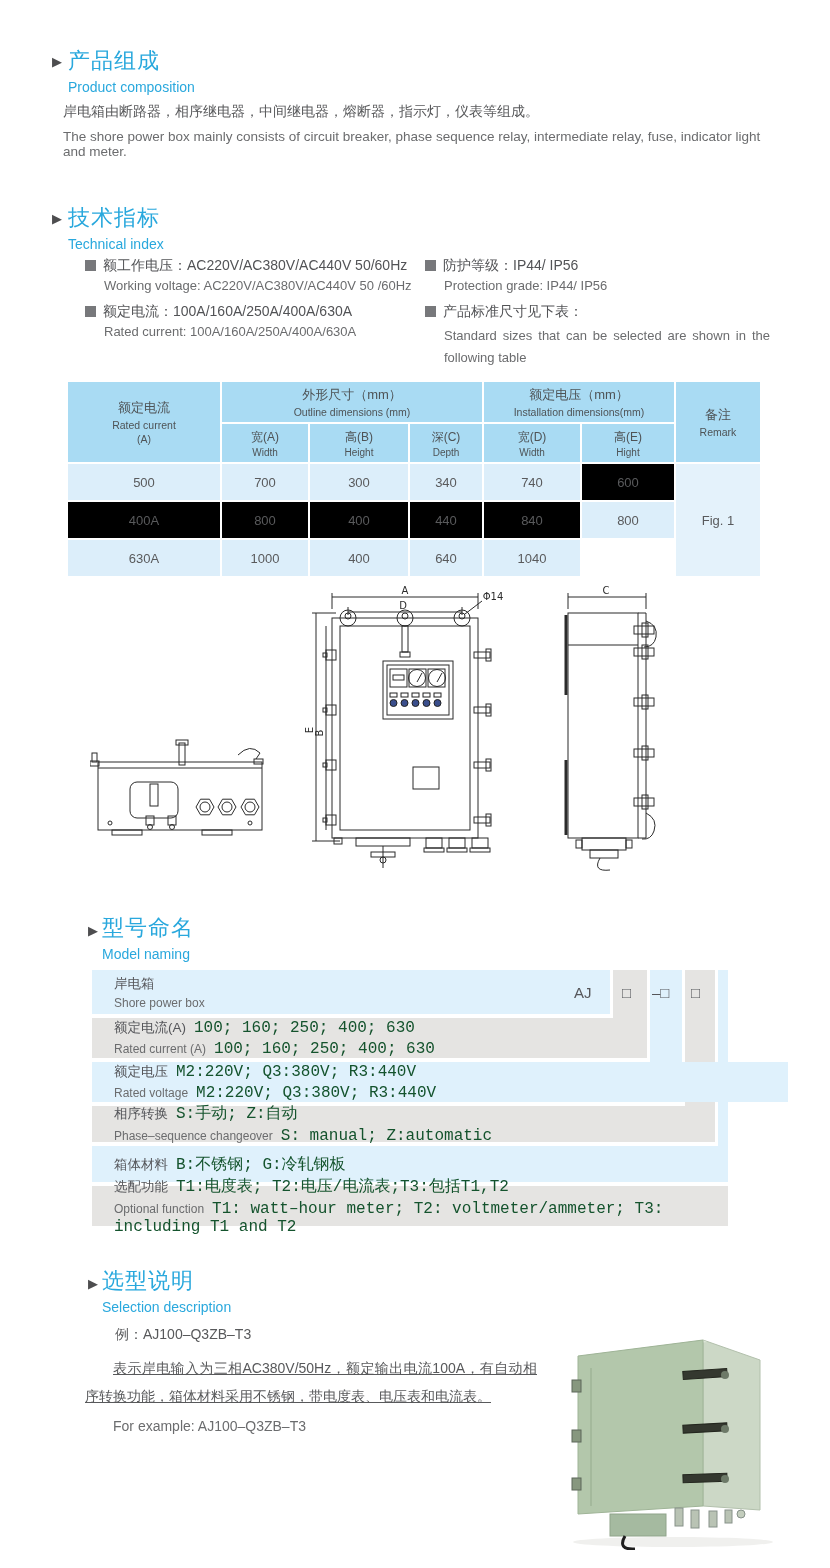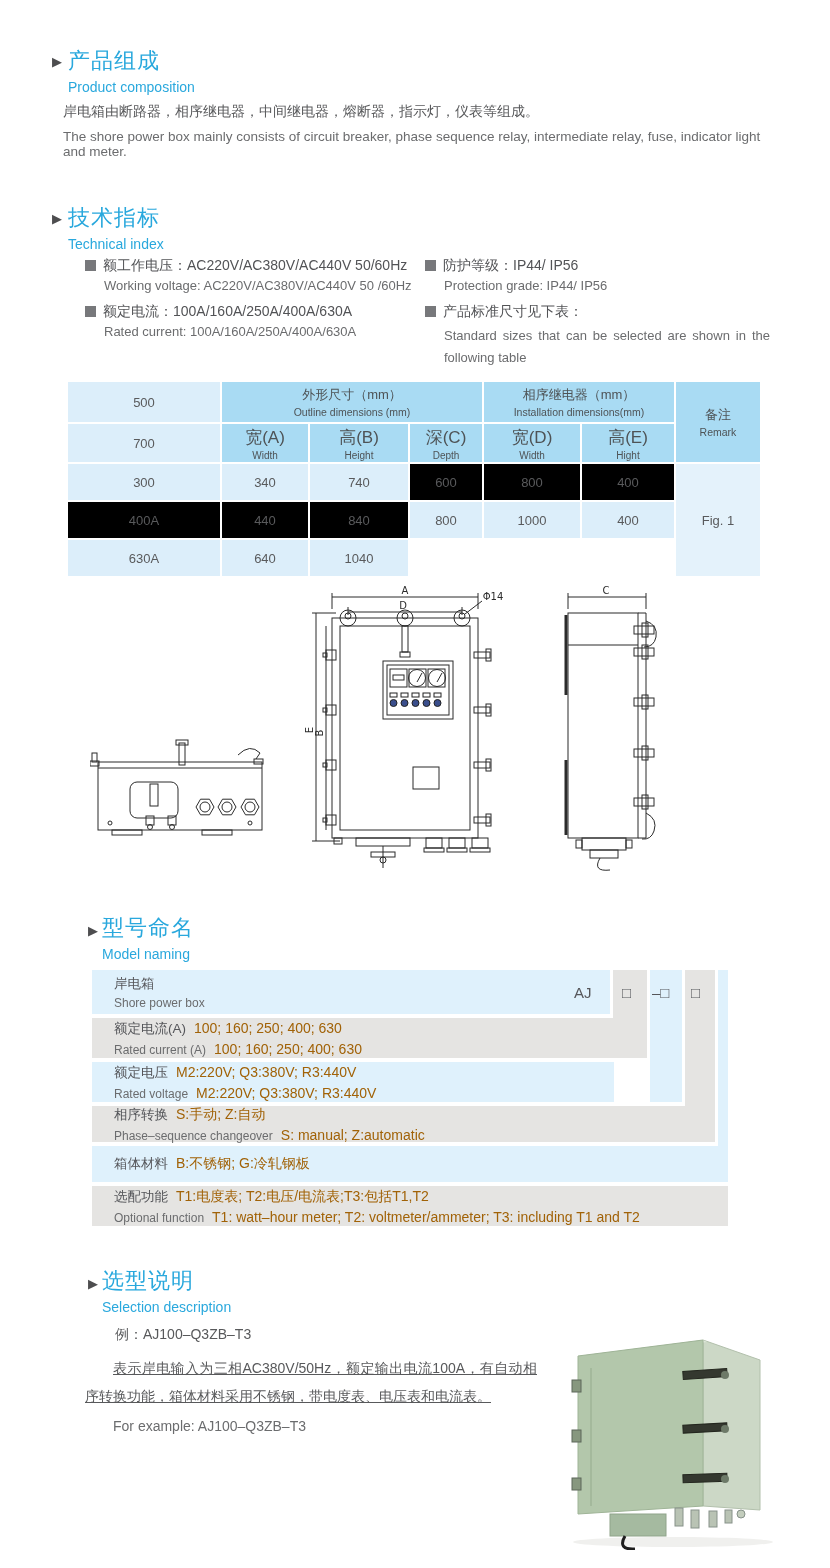--- a/index.html
+++ b/index.html
@@ -18,38 +18,38 @@
   .spec-en{font-size:13px;color:#6b6c6e;margin-top:7px;padding-left:19px;}
   .spec-block{line-height:1;}
   .spec-gap{height:12px;}
   
   .dtable{display:grid;grid-template-columns:152px 86px 98px 72px 96px 92px 84px;
           grid-template-rows:40px 38px 36px 36px 36px;gap:2px;background:#fff;}
   .cell{display:flex;flex-direction:column;align-items:center;justify-content:center;text-align:right;}
   .hdr{background:#a9dbf3;color:#4e5356;}
   .hdr .cn{font-size:13px;}
   .hdr .en{font-size:10.5px;margin-top:2px;}
-  .sub .cn{font-size:17px;}
+  .sub .cn{font-size:12px;}
   .sub .en{font-size:10px;margin-top:1px;}
   .bodyc{font-size:13px;color:#595a5c;}
   .rowA{background:#dceefa;}
   .rowB{background:#000000;}
   .remarkc{background:#e4f2fb;}
   
   svg text{font-family:"DejaVu Sans",sans-serif;}
   
   .nm{position:absolute;left:92px;top:970px;width:636px;height:258px;}
   .nrow{position:absolute;left:0;padding-left:22px;box-sizing:border-box;
         display:flex;flex-direction:column;justify-content:center;}
   .n-blue{background:#dff1fc;}
   .n-gray{background:#e5e4e2;}
   .ncol{position:absolute;top:0;}
   .nl-cn{font-size:13.5px;color:#55565a;}
   .nl-en{font-size:12px;color:#6b6c6e;margin-top:3px;}
-  .nval{font-size:14px;color:#a16207;margin-left:8px;}
+  .nval{font-size:16px;color:#14532d;margin-left:8px;font-family:Liberation Mono, monospace;}
   .code{position:absolute;top:0;height:44px;display:flex;align-items:center;
         font-size:15px;color:#55565a;}
   
   .sel-example{font-size:14px;color:#58595b;margin:0 0 10px 30px;}
   .sel-body-cn{font-size:14px;color:#58595b;line-height:28px;text-align:justify;
                text-indent:28px;margin:0 0 8px 0;text-decoration:underline;}
   .sel-example-en{font-size:14px;color:#6b6c6e;margin:0 0 6px 28px;}
   .sel-body-en{font-size:13.5px;color:#6b6c6e;line-height:26px;text-align:justify;
                text-indent:28px;margin:0;}
 </style>
@@ -82,26 +82,31 @@
 
   <div class="abs spec-block" style="left:425px;top:258px;width:345px;">
     <div class="spec-cn"><span class="sq"></span><span>防护等级：IP44/ IP56</span></div>
     <div class="spec-en">Protection grade: IP44/ IP56</div>
     <div class="spec-gap"></div>
     <div class="spec-cn"><span class="sq"></span><span>产品标准尺寸见下表：</span></div>
     <div class="spec-en" style="text-align:justify;line-height:22px;">Standard sizes that can be selected are shown in the following table</div>
   </div>
 
   <div class="abs dtable" style="left:68px;top:382px;width:694px;">
+    <div class="cell hdr" style="grid-column:1;grid-row:1/3;">
+      <div class="cn">额定电流</div>
+      <div class="en">Rated current</div>
+      <div class="en">(A)</div>
+    </div>
     <div class="cell hdr" style="grid-column:2/5;grid-row:1;">
       <div class="cn">外形尺寸（mm）</div>
       <div class="en">Outline dimensions (mm)</div>
     </div>
     <div class="cell hdr" style="grid-column:5/7;grid-row:1;">
-      <div class="cn">相序继电器（mm）</div>
+      <div class="cn">额定电压（mm）</div>
       <div class="en">Installation dimensions(mm)</div>
     </div>
     <div class="cell hdr" style="grid-column:7;grid-row:1/3;">
       <div class="cn">备注</div>
       <div class="en">Remark</div>
     </div>
     <div class="cell hdr sub" style="grid-column:2;grid-row:2;">
       <div class="cn">宽(A)</div>
         <div class="en">Width</div>
     </div>
@@ -325,21 +330,21 @@
     <div class="ncol n-blue" style="left:626px;width:10px;height:212px;"></div>
 
     <div class="nrow n-blue" style="top:0;height:44px;width:518px;">
       <div class="nl-cn">岸电箱</div>
       <div class="nl-en">Shore power box</div>
     </div>
     <div class="nrow n-gray" style="top:48px;height:40px;width:555px;">
       <div class="nl-cn"><span>额定电流(A)</span><span class="nval">100; 160; 250; 400; 630</span></div>
       <div class="nl-en"><span>Rated current (A)</span><span class="nval">100; 160; 250; 400; 630</span></div>
     </div>
-    <div class="nrow n-blue" style="top:92px;height:40px;width:522px;">
+    <div class="nrow n-blue" style="top:92px;height:40px;width:696px;">
       <div class="nl-cn"><span>额定电压</span><span class="nval">M2:220V;  Q3:380V;  R3:440V</span></div>
       <div class="nl-en"><span>Rated voltage</span><span class="nval">M2:220V;  Q3:380V;  R3:440V</span></div>
     </div>
     <div class="nrow n-gray" style="top:136px;height:36px;width:623px;">
       <div class="nl-cn"><span>相序转换</span><span class="nval">S:手动; Z:自动</span></div>
       <div class="nl-en"><span>Phase–sequence changeover</span><span class="nval">S: manual;  Z:automatic</span></div>
     </div>
     <div class="nrow n-blue" style="top:176px;height:36px;width:636px;">
       <div class="nl-cn"><span>箱体材料</span><span class="nval">B:不锈钢;  G:冷轧钢板</span></div>
     </div>

